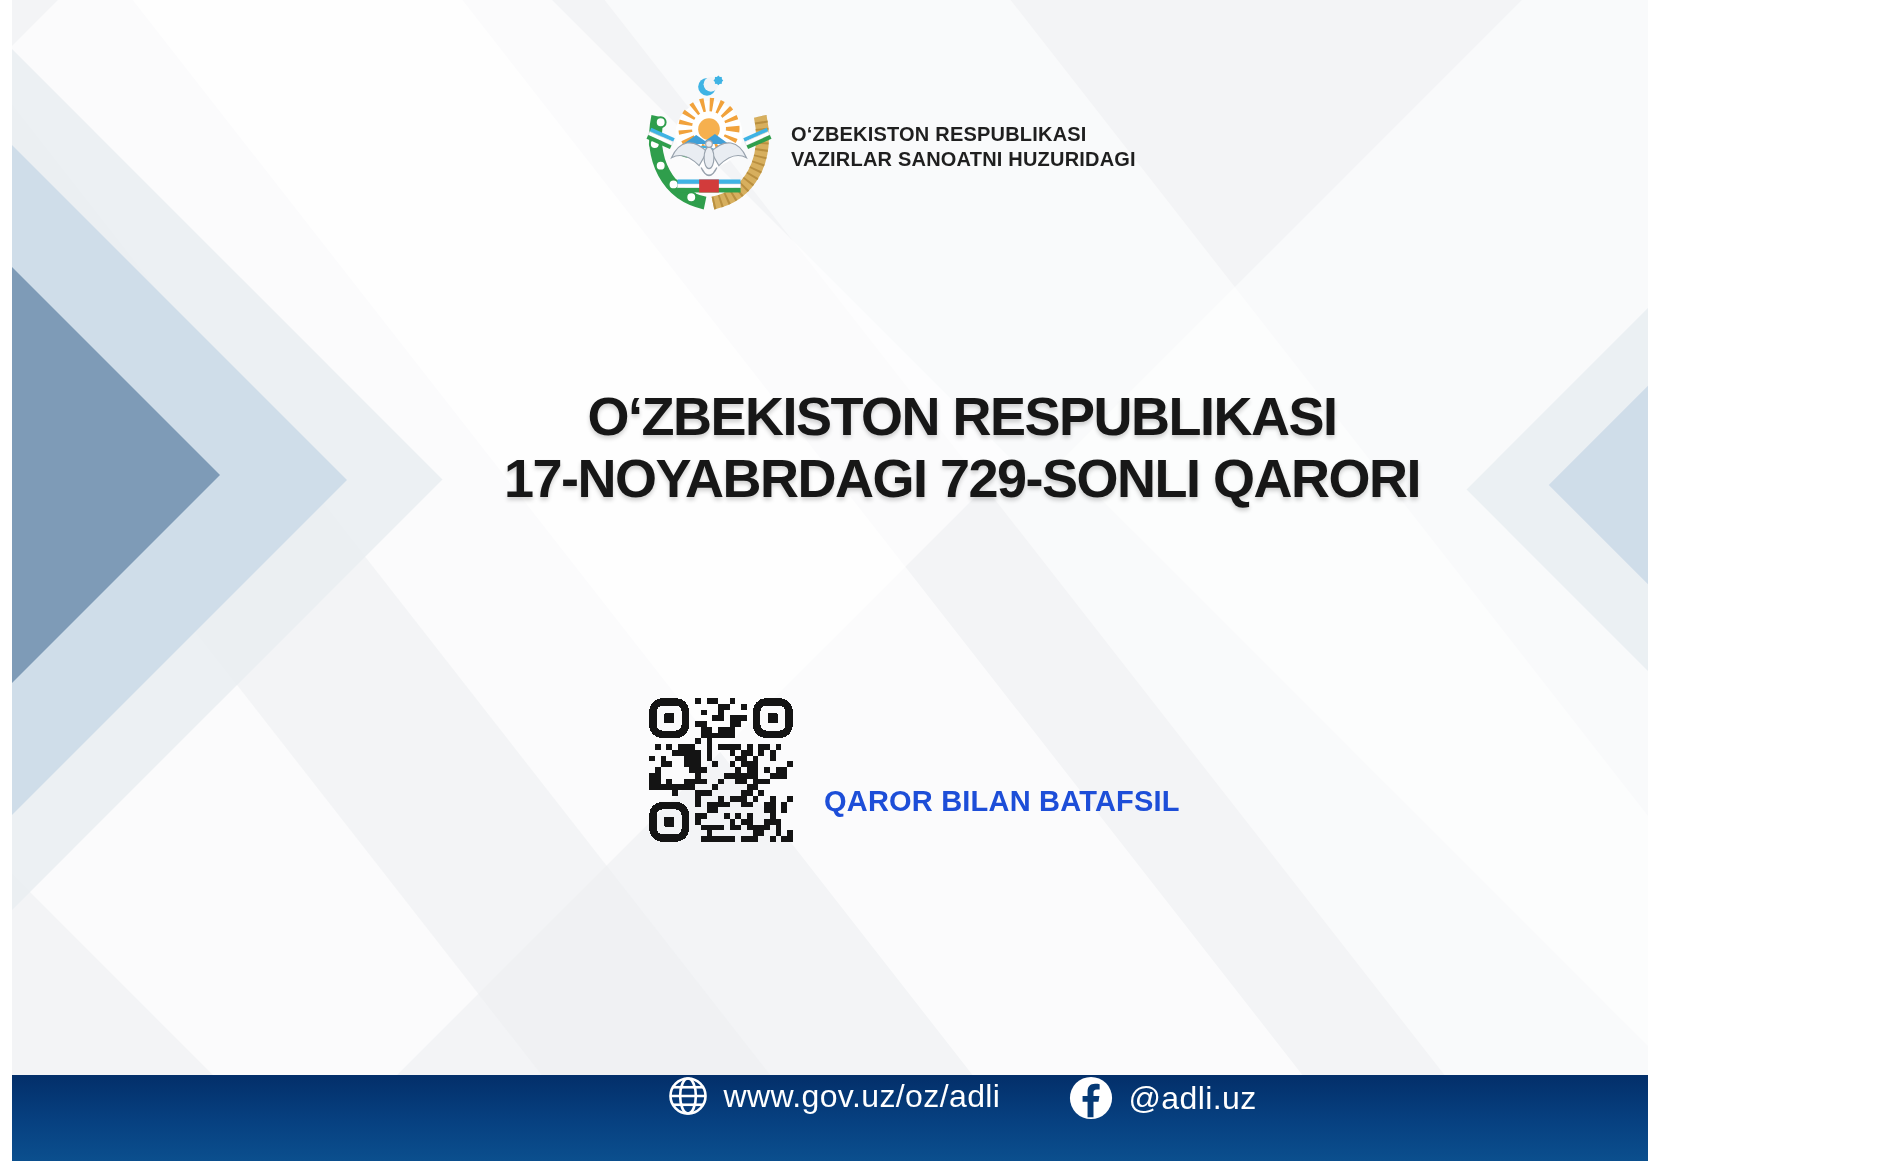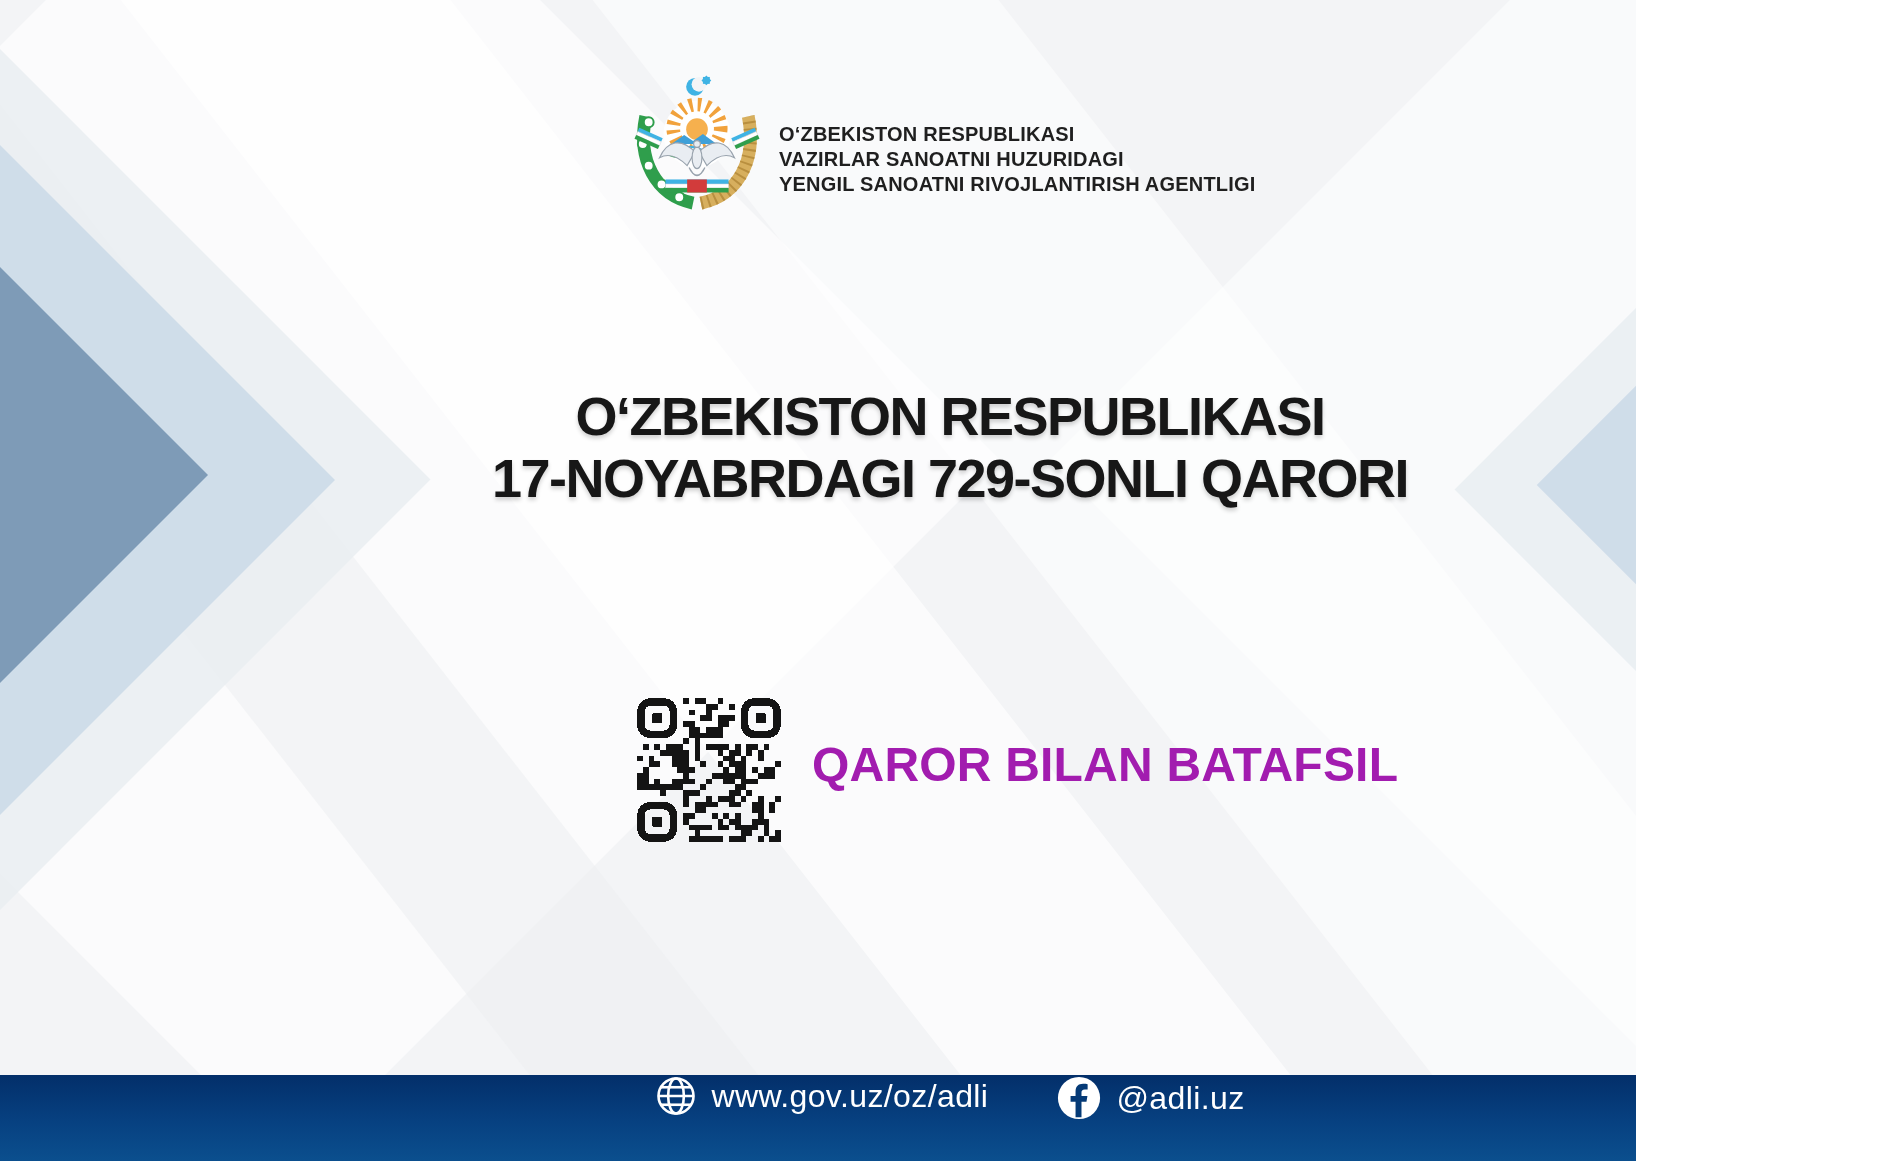--- a/index.html
+++ b/index.html
@@ -2,20 +2,21 @@
 <html><head>
 <meta charset="utf-8">
 <style>
   html,body{margin:0;padding:0;background:#ffffff;}
   .canvas{
     position:relative;
     width:1636px;height:1161px;
     overflow:hidden;
     background:#f3f4f6;
     font-family:"Liberation Sans", sans-serif;
+    margin-left:12px;
   }
   
   .diamond{position:absolute;}
   .bg-white-left  {left:-207px;top:-40px;width:1000px;height:1000px;transform:rotate(45deg);background:#fbfbfc;}
   .bg-white-right {left:1257px;top:-40px;width:1000px;height:1000px;transform:rotate(45deg);background:#f9fafb;}
   .bg-band{position:absolute;width:260px;height:1900px;transform:rotate(-38deg);background:#ffffff;opacity:.65;}
   .band-a{left:640px;top:-330px;}
   .band-b{left:1120px;top:-330px;width:320px;opacity:.5;}
   .band-c{left:300px;top:-200px;width:180px;background:#eceef1;opacity:.55;}
   .chev-left-faint {left:-423px;top:126px;width:707px;height:707px;transform:rotate(45deg);background:#e9edf1;opacity:.85;}
@@ -39,23 +40,23 @@
     text-align:center;
     font-size:54px;line-height:62px;font-weight:bold;
     letter-spacing:-1.5px;color:#171717;white-space:nowrap;
     text-shadow:0 3px 4px rgba(0,0,0,.18);
   }
 
   
   .qr-box{position:absolute;left:637px;top:698px;width:144px;height:144px;}
   .qr-box svg{width:100%;height:100%;}
   .qr-caption{
-    position:absolute;left:812px;top:740px;
-    font-size:48px;line-height:50px;font-weight:bold;
-    letter-spacing:.2px;color:#a21caf;white-space:nowrap;
+    position:absolute;left:812px;top:776px;
+    font-size:29px;line-height:50px;font-weight:bold;
+    letter-spacing:.2px;color:#1d4ed8;white-space:nowrap;
   }
 
   
   .footer{
     position:absolute;left:0;top:1075px;width:1900px;height:86px;
     background:linear-gradient(180deg,#032f6a 0%,#074181 55%,#0b4f8e 100%);
     display:flex;align-items:flex-start;justify-content:center;gap:68px;
     padding-bottom:6px;box-sizing:border-box;
   }
   .footer-item{display:flex;align-items:center;gap:14px;color:#ffffff;
@@ -134,21 +135,20 @@
         <rect x="38" y="112.6" width="64" height="4" fill="#ffffff" stroke="#cfd4da" stroke-width=".5"></rect>
         <rect x="38" y="116.6" width="64" height="4.6" fill="#2f9e4c"></rect>
         <rect x="60" y="108" width="20" height="13.2" fill="#d23b3b"></rect>
       </g>
     </svg>
   </div>
 
   <div class="org-lines">
     <div>O‘ZBEKISTON RESPUBLIKASI</div>
     <div>VAZIRLAR SANOATNI HUZURIDAGI</div>
-    <div>YENGIL SANOATNI RIVOJLANTIRISH AGENTLIGI</div>
   </div>
 
   <div class="title">
     <div>O‘ZBEKISTON RESPUBLIKASI</div>
     <div>17-NOYABRDAGI 729-SONLI QARORI</div>
   </div>
 
   <div class="qr-box">
     <svg viewBox="0 0 25 25" shape-rendering="crispEdges">
       <g fill="#141414">

